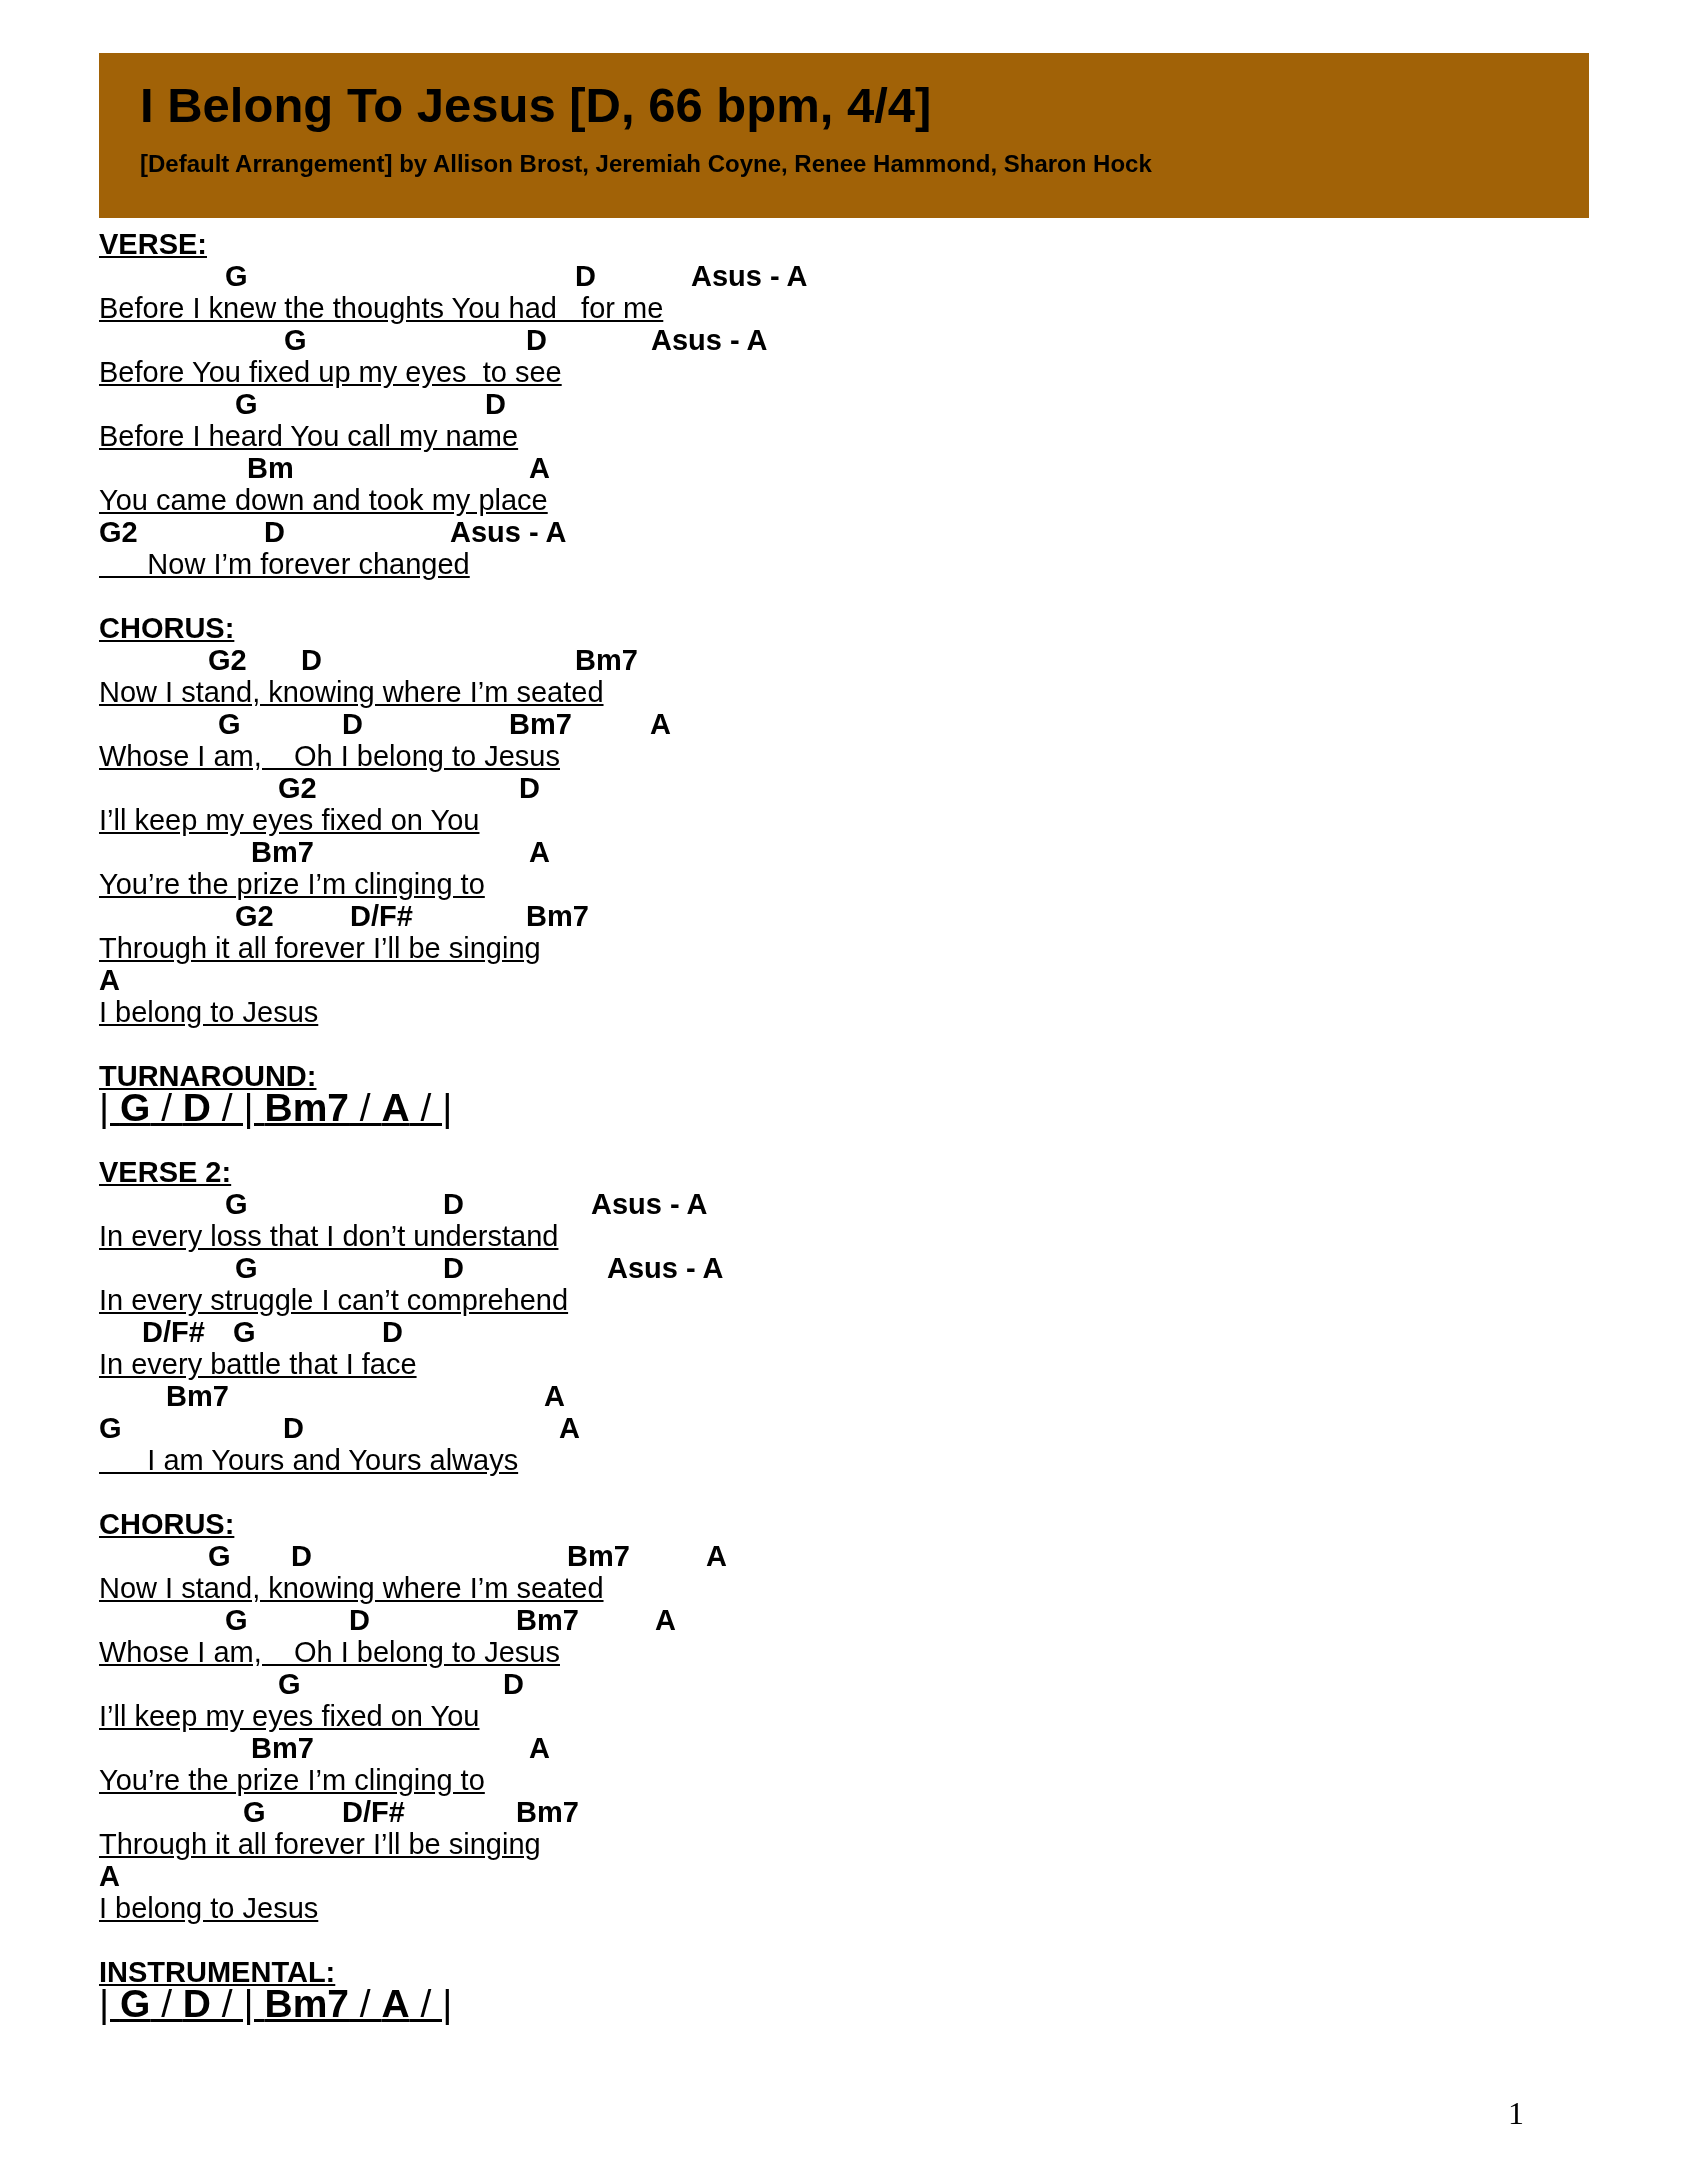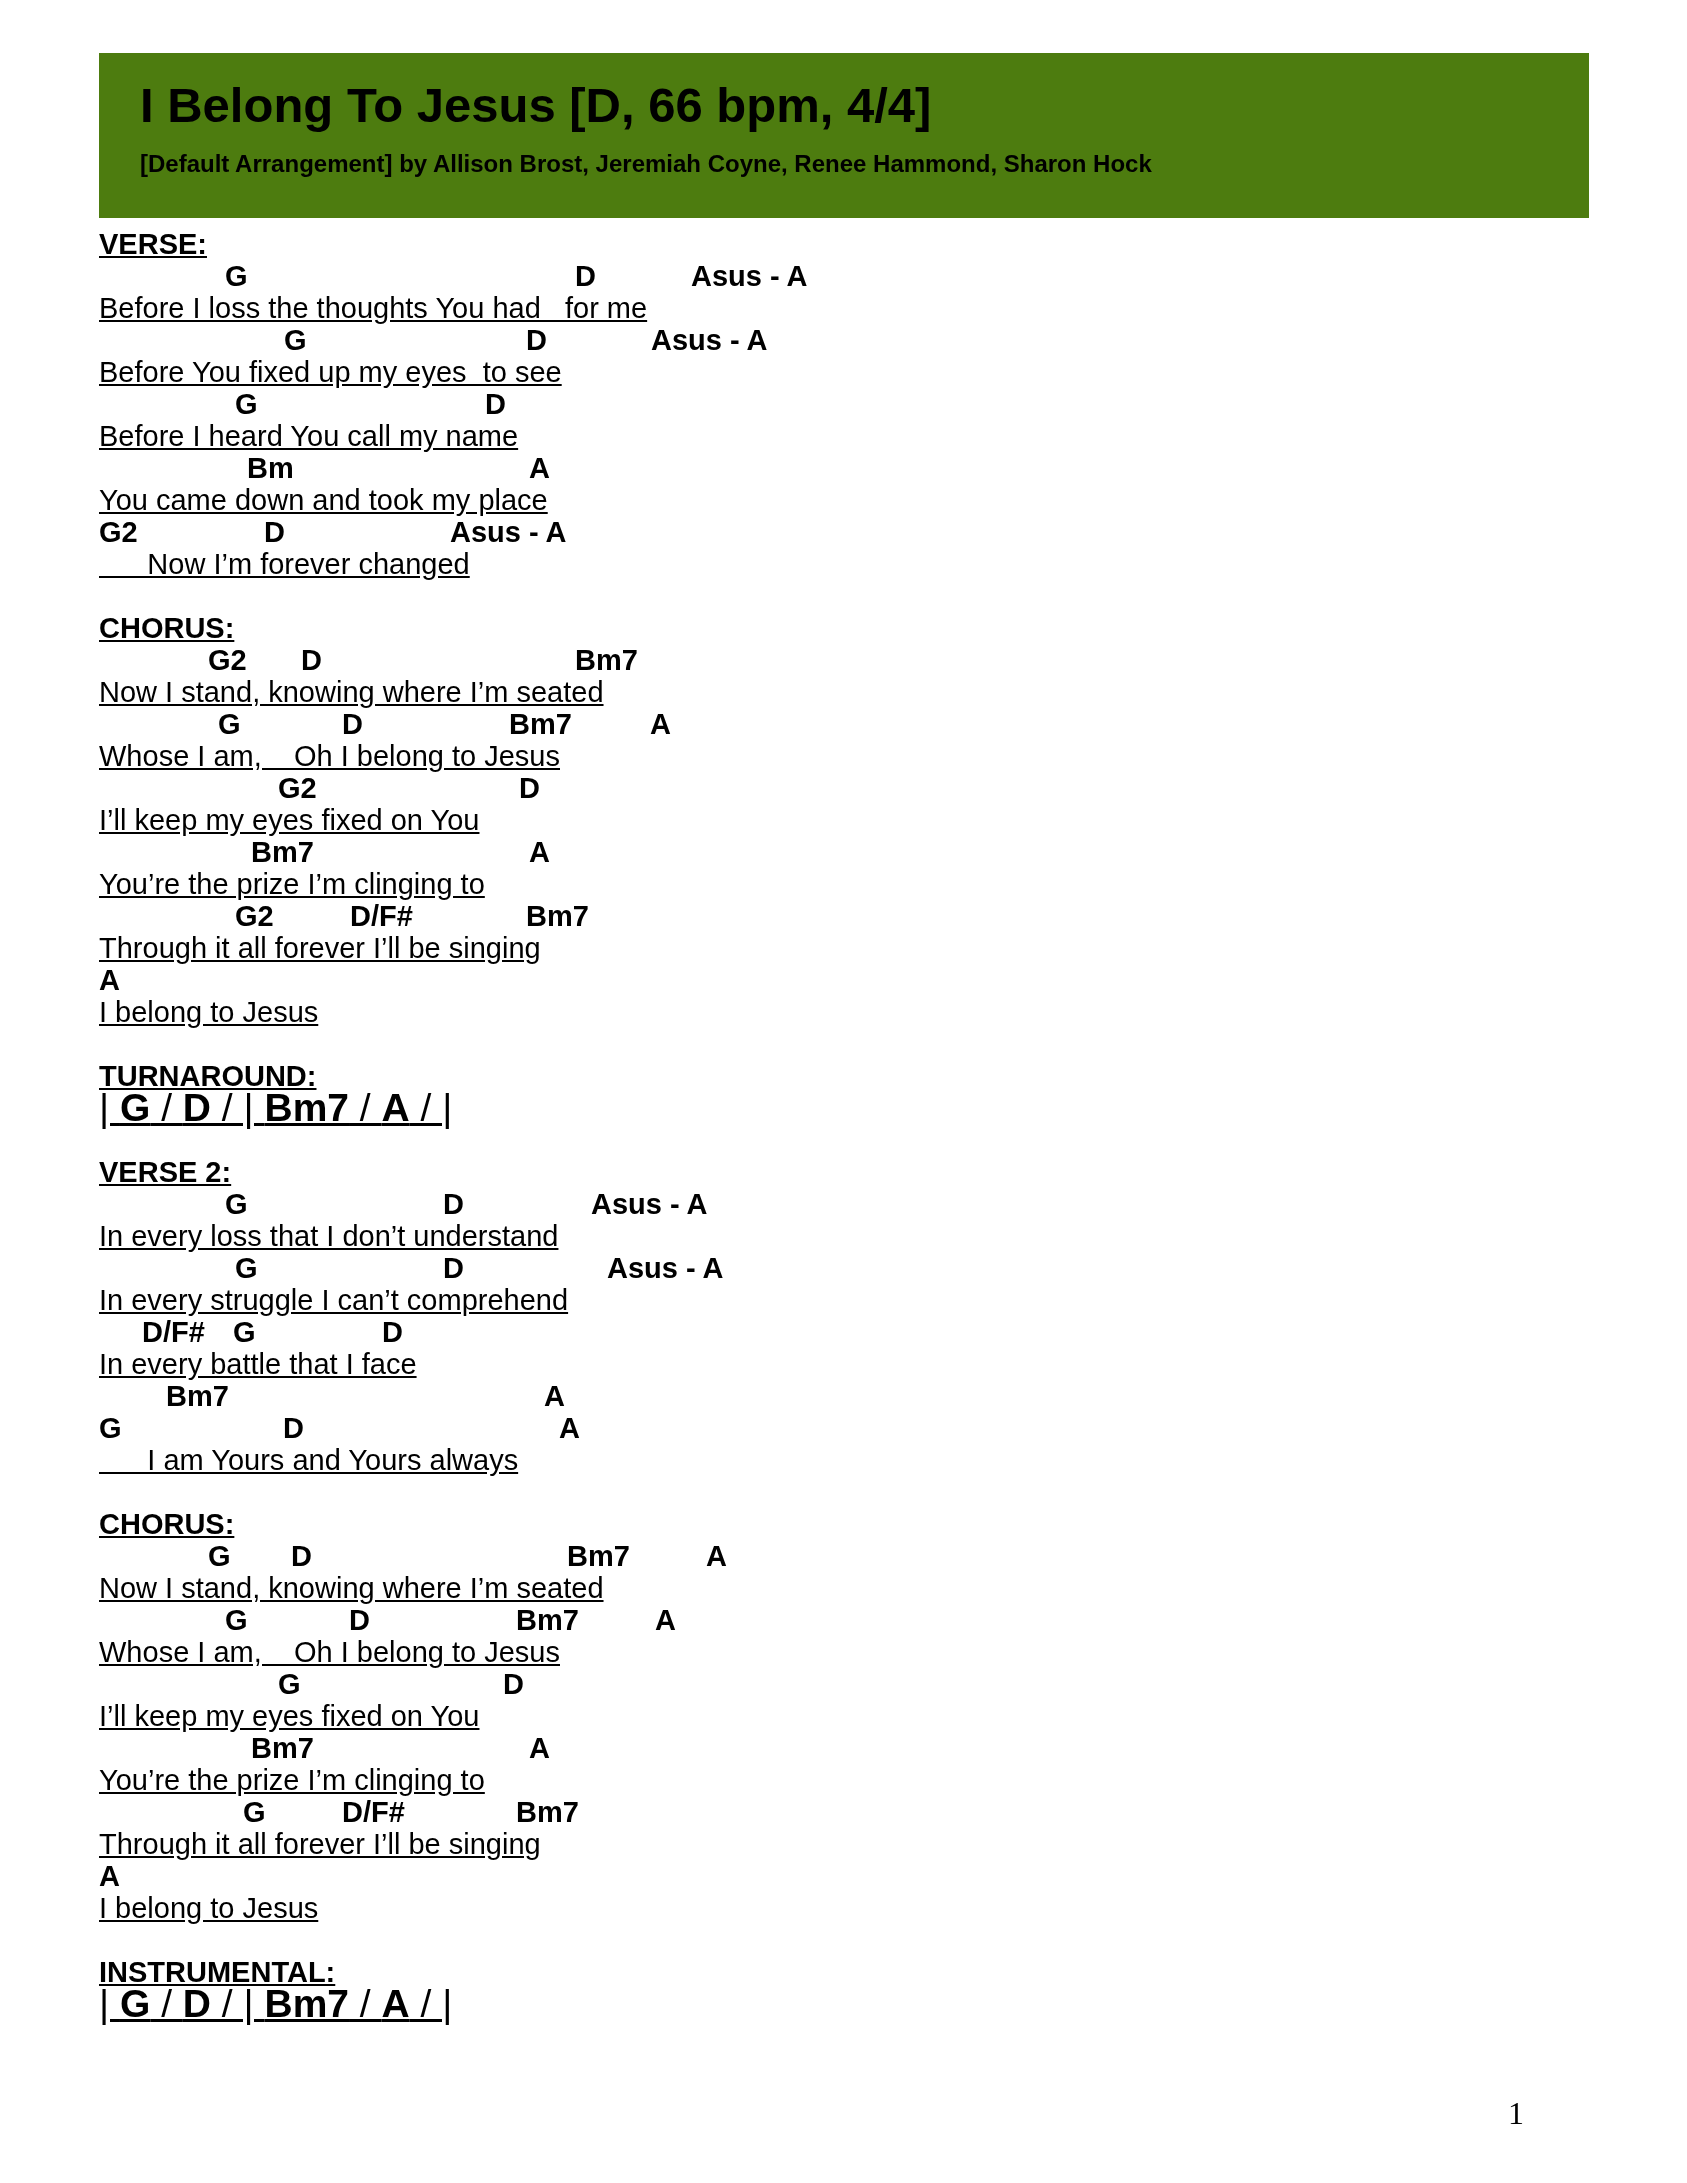--- a/index.html
+++ b/index.html
@@ -1,19 +1,19 @@
 <!DOCTYPE html>
 <html style="font-size:10.6px"><head>
 <meta charset="utf-8">
 <style>
   html, body { margin: 0; padding: 0; background: #ffffff; }
   body { width: 1687px; height: 2183px; position: relative; overflow: hidden;
          font-family: "Liberation Sans", sans-serif; color: #000; }
   .header { position: absolute; left: 99px; top: 53px; width: 1490px; height: 165px;
-            background: #4d7c0f; }
+            background: #a16207; }
   .title { position: absolute; left: 41px; top: 28px; font-size: 49px; font-weight: bold;
            letter-spacing: 0px; white-space: nowrap; line-height: 1; }
   .subtitle { position: absolute; left: 41px; top: 99px; font-size: 24px; font-weight: bold;
               white-space: nowrap; line-height: 1; text-align: center; }
   .content { position: absolute; left: 99px; top: 228px; width: 1489px; }
   .section { margin: 0; text-decoration: underline; }
   .section-label { font-size: 29px; font-weight: bold; height: 32px; line-height: 32px; white-space: nowrap; }
   .chord-row { position: relative; height: 32px; line-height: 32px; font-size: 29px; font-weight: bold; }
   .chord { position: absolute; top: 0; white-space: pre; }
   .lyric { height: 32px; line-height: 32px; font-size: 29px; white-space: pre; }
@@ -34,21 +34,21 @@
 
 <div class="content">
   <div class="section">
     <div class="section-label">VERSE:</div>
     <div class="lines">
         <div class="chord-row">
           <span class="chord" style="left: 126px;">G</span>
           <span class="chord" style="left: 476px;">D</span>
           <span class="chord" style="left: 592px;">Asus - A</span>
         </div>
-        <div class="lyric">Before I loss the thoughts You had   for me</div>
+        <div class="lyric">Before I knew the thoughts You had   for me</div>
         <div class="chord-row">
           <span class="chord" style="left: 185px;">G</span>
           <span class="chord" style="left: 427px;">D</span>
           <span class="chord" style="left: 552px;">Asus - A</span>
         </div>
         <div class="lyric">Before You fixed up my eyes  to see</div>
         <div class="chord-row">
           <span class="chord" style="left: 136px;">G</span>
           <span class="chord" style="left: 386px;">D</span>
         </div>

